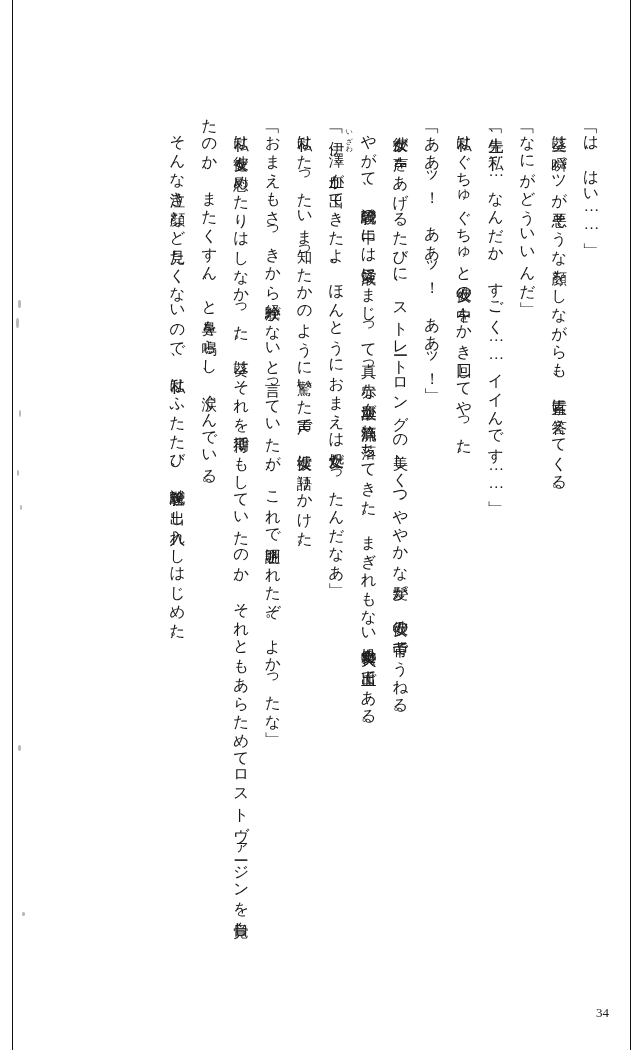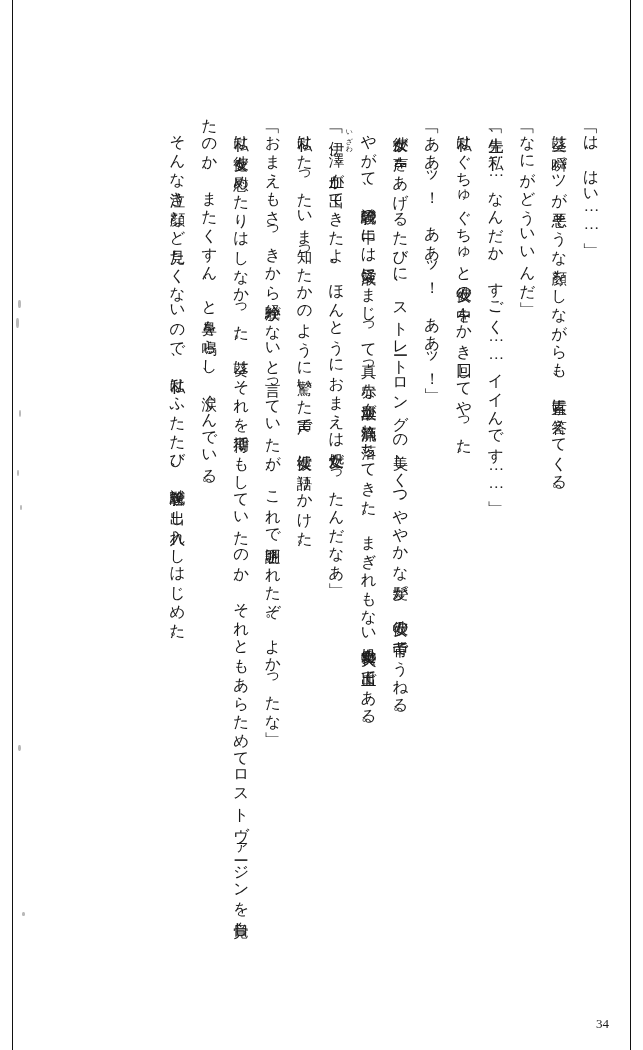--- a/index.html
+++ b/index.html
@@ -62,21 +62,21 @@
   ruby {
     ruby-position: over;
   }
   rt {
     font-size: 0.45em;
     letter-spacing: 0;
   }
   .page-number {
     position: absolute;
     right: 34px;
-    bottom: 18px;
+    bottom: 29px;
     font-size: 13px;
     font-family: "Liberation Serif", "DejaVu Serif", serif;
     color: #1a1a1a;
   }
   
   .speck {
     position: absolute;
     background: #b9b9b9;
     border-radius: 40%;
   }

